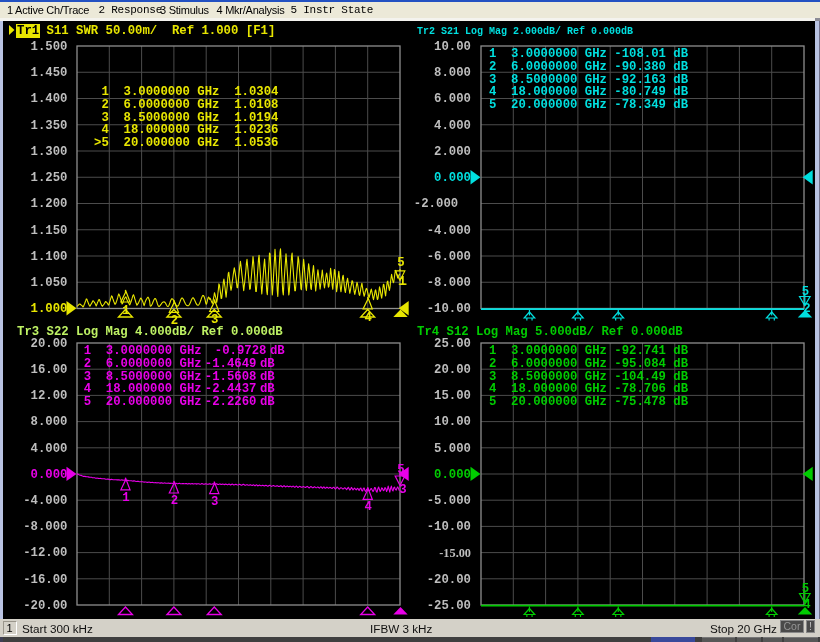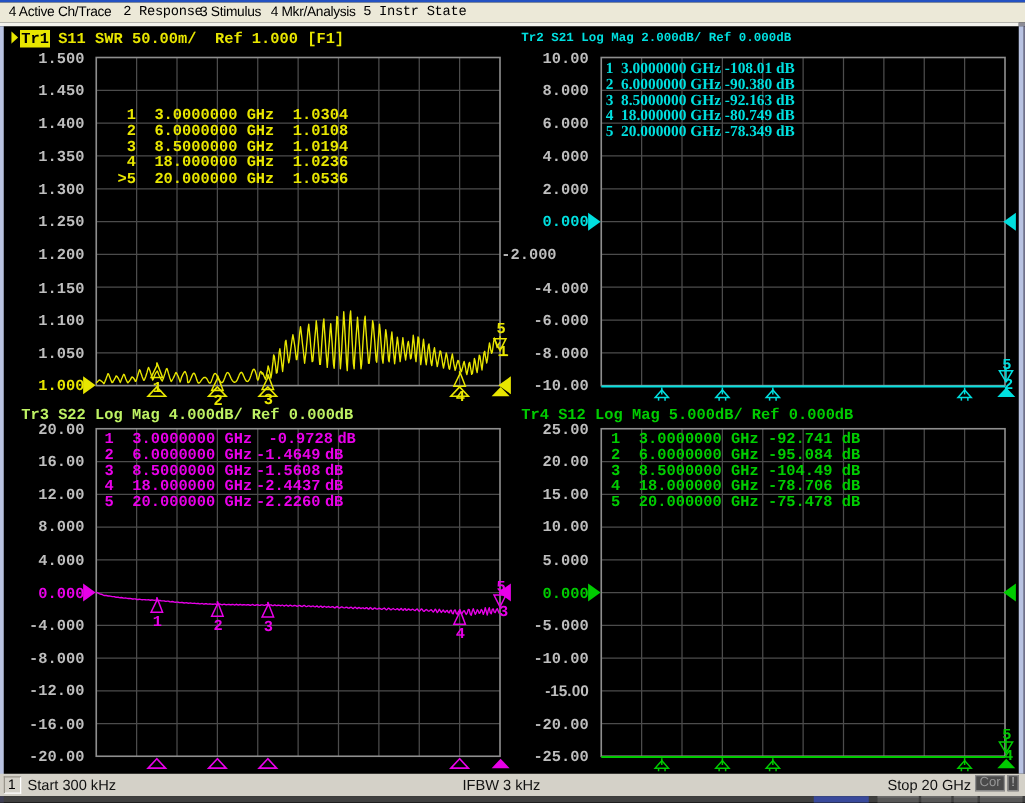--- a/index.html
+++ b/index.html
@@ -187,21 +187,21 @@
     <path d="M0,0 L5.5,5 L0,10 Z" fill="#e8e600"></path>
   </svg>
 <div style="position:absolute;left:417px;top:24.6px;font-family:'Liberation Mono',monospace;font-size:10px;line-height:13px;white-space:pre;font-weight:bold;color:#00dfdf">Tr2 S21 Log Mag 2.000dB/ Ref 0.000dB</div>
 <div style="position:absolute;left:17px;top:325.8px;font-family:'Liberation Mono',monospace;font-size:12.3px;line-height:13px;white-space:pre;font-weight:bold;color:#bef264">Tr3 S22 Log Mag 4.000dB/ Ref 0.000dB</div>
 <div style="position:absolute;left:417px;top:325.8px;font-family:'Liberation Mono',monospace;font-size:12.3px;line-height:13px;white-space:pre;font-weight:bold;color:#00cc00">Tr4 S12 Log Mag 5.000dB/ Ref 0.000dB</div>
 <div style="position:absolute;left:94px;top:86.0px;font-family:'Liberation Mono',monospace;font-size:12.3px;line-height:13px;white-space:pre;font-weight:bold;line-height:12.75px;color:#e8e600"> 1  3.0000000 GHz  1.0304
  2  6.0000000 GHz  1.0108
  3  8.5000000 GHz  1.0194
  4  18.000000 GHz  1.0236
 &gt;5  20.000000 GHz  1.0536</div>
-<div style="position:absolute;left:481.5px;top:48.2px;font-family:Liberation Serif, serif;font-size:12.3px;line-height:13px;white-space:pre;font-weight:bold;line-height:12.75px;color:#00dfdf"> 1  3.0000000 GHz -108.01 dB
+<div style="position:absolute;left:481.5px;top:48.2px;font-family:Liberation Mono, monospace;font-size:12.3px;line-height:13px;white-space:pre;font-weight:bold;line-height:12.75px;color:#00dfdf"> 1  3.0000000 GHz -108.01 dB
  2  6.0000000 GHz -90.380 dB
  3  8.5000000 GHz -92.163 dB
  4  18.000000 GHz -80.749 dB
  5  20.000000 GHz -78.349 dB</div>
 <div style="position:absolute;left:76.3px;top:345.1px;font-family:'Liberation Mono',monospace;font-size:12.3px;line-height:13px;white-space:pre;font-weight:bold;line-height:12.75px;color:#e800e8"> 1  3.0000000 GHz<span style="margin-left:13px">-0.9728</span><span style="margin-left:3.5px">dB</span>
  2  6.0000000 GHz<span style="margin-left:3px">-1.4649</span><span style="margin-left:3.5px">dB</span>
  3  8.5000000 GHz<span style="margin-left:3px">-1.5608</span><span style="margin-left:3.5px">dB</span>
  4  18.000000 GHz<span style="margin-left:3px">-2.4437</span><span style="margin-left:3.5px">dB</span>
  5  20.000000 GHz<span style="margin-left:3px">-2.2260</span><span style="margin-left:3.5px">dB</span></div>
 <div style="position:absolute;left:481.5px;top:345.1px;font-family:'Liberation Mono',monospace;font-size:12.3px;line-height:13px;white-space:pre;font-weight:bold;line-height:12.75px;color:#00cc00"> 1  3.0000000 GHz -92.741 dB
@@ -219,21 +219,21 @@
 <div style="position:absolute;left:-2.5px;top:224.55px;width:70px;text-align:right;font-family:'Liberation Mono',monospace;font-size:12.3px;line-height:13px;white-space:pre;font-weight:bold;color:#bebebe">1.150</div>
 <div style="position:absolute;left:-2.5px;top:250.80px;width:70px;text-align:right;font-family:'Liberation Mono',monospace;font-size:12.3px;line-height:13px;white-space:pre;font-weight:bold;color:#bebebe">1.100</div>
 <div style="position:absolute;left:-2.5px;top:277.05px;width:70px;text-align:right;font-family:'Liberation Mono',monospace;font-size:12.3px;line-height:13px;white-space:pre;font-weight:bold;color:#bebebe">1.050</div>
 <div style="position:absolute;left:-2.5px;top:303.30px;width:70px;text-align:right;font-family:'Liberation Mono',monospace;font-size:12.3px;line-height:13px;white-space:pre;font-weight:bold;color:#e8e600">1.000</div>
 <div style="position:absolute;left:401px;top:40.80px;width:70px;text-align:right;font-family:'Liberation Mono',monospace;font-size:12.3px;line-height:13px;white-space:pre;font-weight:bold;color:#bebebe">10.00</div>
 <div style="position:absolute;left:401px;top:67.05px;width:70px;text-align:right;font-family:'Liberation Mono',monospace;font-size:12.3px;line-height:13px;white-space:pre;font-weight:bold;color:#bebebe">8.000</div>
 <div style="position:absolute;left:401px;top:93.30px;width:70px;text-align:right;font-family:'Liberation Mono',monospace;font-size:12.3px;line-height:13px;white-space:pre;font-weight:bold;color:#bebebe">6.000</div>
 <div style="position:absolute;left:401px;top:119.55px;width:70px;text-align:right;font-family:'Liberation Mono',monospace;font-size:12.3px;line-height:13px;white-space:pre;font-weight:bold;color:#bebebe">4.000</div>
 <div style="position:absolute;left:401px;top:145.80px;width:70px;text-align:right;font-family:'Liberation Mono',monospace;font-size:12.3px;line-height:13px;white-space:pre;font-weight:bold;color:#bebebe">2.000</div>
 <div style="position:absolute;left:401px;top:172.05px;width:70px;text-align:right;font-family:'Liberation Mono',monospace;font-size:12.3px;line-height:13px;white-space:pre;font-weight:bold;color:#00dfdf">0.000</div>
-<div style="position:absolute;left:401px;top:198.30px;width:70px;text-align:left;font-family:'Liberation Mono',monospace;font-size:12.3px;line-height:13px;white-space:pre;font-weight:bold;color:#bebebe">-2.000</div>
+<div style="position:absolute;left:401px;top:198.30px;width:70px;text-align:center;font-family:'Liberation Mono',monospace;font-size:12.3px;line-height:13px;white-space:pre;font-weight:bold;color:#bebebe">-2.000</div>
 <div style="position:absolute;left:401px;top:224.55px;width:70px;text-align:right;font-family:'Liberation Mono',monospace;font-size:12.3px;line-height:13px;white-space:pre;font-weight:bold;color:#bebebe">-4.000</div>
 <div style="position:absolute;left:401px;top:250.80px;width:70px;text-align:right;font-family:'Liberation Mono',monospace;font-size:12.3px;line-height:13px;white-space:pre;font-weight:bold;color:#bebebe">-6.000</div>
 <div style="position:absolute;left:401px;top:277.05px;width:70px;text-align:right;font-family:'Liberation Mono',monospace;font-size:12.3px;line-height:13px;white-space:pre;font-weight:bold;color:#bebebe">-8.000</div>
 <div style="position:absolute;left:401px;top:303.30px;width:70px;text-align:right;font-family:'Liberation Mono',monospace;font-size:12.3px;line-height:13px;white-space:pre;font-weight:bold;color:#bebebe">-10.00</div>
 <div style="position:absolute;left:-2.5px;top:337.80px;width:70px;text-align:right;font-family:'Liberation Mono',monospace;font-size:12.3px;line-height:13px;white-space:pre;font-weight:bold;color:#bebebe">20.00</div>
 <div style="position:absolute;left:-2.5px;top:364.00px;width:70px;text-align:right;font-family:'Liberation Mono',monospace;font-size:12.3px;line-height:13px;white-space:pre;font-weight:bold;color:#bebebe">16.00</div>
 <div style="position:absolute;left:-2.5px;top:390.20px;width:70px;text-align:right;font-family:'Liberation Mono',monospace;font-size:12.3px;line-height:13px;white-space:pre;font-weight:bold;color:#bebebe">12.00</div>
 <div style="position:absolute;left:-2.5px;top:416.40px;width:70px;text-align:right;font-family:'Liberation Mono',monospace;font-size:12.3px;line-height:13px;white-space:pre;font-weight:bold;color:#bebebe">8.000</div>
 <div style="position:absolute;left:-2.5px;top:442.60px;width:70px;text-align:right;font-family:'Liberation Mono',monospace;font-size:12.3px;line-height:13px;white-space:pre;font-weight:bold;color:#bebebe">4.000</div>
 <div style="position:absolute;left:-2.5px;top:468.80px;width:70px;text-align:right;font-family:'Liberation Mono',monospace;font-size:12.3px;line-height:13px;white-space:pre;font-weight:bold;color:#e800e8">0.000</div>
@@ -243,29 +243,29 @@
 <div style="position:absolute;left:-2.5px;top:573.60px;width:70px;text-align:right;font-family:'Liberation Mono',monospace;font-size:12.3px;line-height:13px;white-space:pre;font-weight:bold;color:#bebebe">-16.00</div>
 <div style="position:absolute;left:-2.5px;top:599.80px;width:70px;text-align:right;font-family:'Liberation Mono',monospace;font-size:12.3px;line-height:13px;white-space:pre;font-weight:bold;color:#bebebe">-20.00</div>
 <div style="position:absolute;left:401px;top:337.80px;width:70px;text-align:right;font-family:'Liberation Mono',monospace;font-size:12.3px;line-height:13px;white-space:pre;font-weight:bold;color:#bebebe">25.00</div>
 <div style="position:absolute;left:401px;top:364.00px;width:70px;text-align:right;font-family:'Liberation Mono',monospace;font-size:12.3px;line-height:13px;white-space:pre;font-weight:bold;color:#bebebe">20.00</div>
 <div style="position:absolute;left:401px;top:390.20px;width:70px;text-align:right;font-family:'Liberation Mono',monospace;font-size:12.3px;line-height:13px;white-space:pre;font-weight:bold;color:#bebebe">15.00</div>
 <div style="position:absolute;left:401px;top:416.40px;width:70px;text-align:right;font-family:'Liberation Mono',monospace;font-size:12.3px;line-height:13px;white-space:pre;font-weight:bold;color:#bebebe">10.00</div>
 <div style="position:absolute;left:401px;top:442.60px;width:70px;text-align:right;font-family:'Liberation Mono',monospace;font-size:12.3px;line-height:13px;white-space:pre;font-weight:bold;color:#bebebe">5.000</div>
 <div style="position:absolute;left:401px;top:468.80px;width:70px;text-align:right;font-family:'Liberation Mono',monospace;font-size:12.3px;line-height:13px;white-space:pre;font-weight:bold;color:#00cc00">0.000</div>
 <div style="position:absolute;left:401px;top:495.00px;width:70px;text-align:right;font-family:'Liberation Mono',monospace;font-size:12.3px;line-height:13px;white-space:pre;font-weight:bold;color:#bebebe">-5.000</div>
 <div style="position:absolute;left:401px;top:521.20px;width:70px;text-align:right;font-family:'Liberation Mono',monospace;font-size:12.3px;line-height:13px;white-space:pre;font-weight:bold;color:#bebebe">-10.00</div>
-<div style="position:absolute;left:401px;top:547.40px;width:70px;text-align:right;font-family:Liberation Sans, sans-serif;font-size:12.3px;line-height:13px;white-space:pre;font-weight:bold;color:#bebebe">-15.00</div>
+<div style="position:absolute;left:401px;top:547.40px;width:70px;text-align:right;font-family:Liberation Serif, serif;font-size:12.3px;line-height:13px;white-space:pre;font-weight:bold;color:#bebebe">-15.00</div>
 <div style="position:absolute;left:401px;top:573.60px;width:70px;text-align:right;font-family:'Liberation Mono',monospace;font-size:12.3px;line-height:13px;white-space:pre;font-weight:bold;color:#bebebe">-20.00</div>
 <div style="position:absolute;left:401px;top:599.80px;width:70px;text-align:right;font-family:'Liberation Mono',monospace;font-size:12.3px;line-height:13px;white-space:pre;font-weight:bold;color:#bebebe">-25.00</div>
 
 <div style="position:absolute;left:0;top:0;width:820px;height:1.5px;background:#2351c2"></div>
 <div style="position:absolute;left:0;top:1.5px;width:820px;height:16.7px;background:#ece9d8"></div>
 <div style="position:absolute;left:0;top:18.2px;width:815px;height:2.8px;background:#f4f3ee"></div>
 <div style="position:absolute;left:815px;top:18.2px;width:5px;height:2.8px;background:#8c8c96"></div>
-<div style="position:absolute;left:7px;top:4px;font-family:'Liberation Sans',sans-serif;font-size:11px;letter-spacing:-0.25px;color:#000">4 Active Ch/Trace</div>
+<div style="position:absolute;left:7px;top:4px;font-family:'Liberation Sans',sans-serif;font-size:11px;letter-spacing:-0.25px;color:#000">1 Active Ch/Trace</div>
 <div style="position:absolute;left:98.5px;top:4px;font-family:Liberation Mono, monospace;font-size:11px;letter-spacing:-0.25px;color:#000">2 Response</div>
 <div style="position:absolute;left:160px;top:4px;font-family:'Liberation Sans',sans-serif;font-size:11px;letter-spacing:-0.25px;color:#000">3 Stimulus</div>
 <div style="position:absolute;left:216.5px;top:4px;font-family:'Liberation Sans',sans-serif;font-size:11px;letter-spacing:-0.25px;color:#000">4 Mkr/Analysis</div>
 <div style="position:absolute;left:290.5px;top:4px;font-family:Liberation Mono, monospace;font-size:11px;letter-spacing:-0.25px;color:#000">5 Instr State</div>
 <div style="position:absolute;left:0;top:21px;width:2.5px;height:615.5px;background:#b9c3e2"></div>
 <div style="position:absolute;left:815px;top:21px;width:3.5px;height:598px;background:#b9c3e2"></div>
 <div style="position:absolute;left:818.5px;top:21px;width:1.5px;height:598px;background:#70708a"></div>
 <div style="position:absolute;left:0;top:619px;width:820px;height:17.5px;background:#d4d1c8"></div>
 <div style="position:absolute;left:2.5px;top:620.5px;width:14px;height:14px;background:#d4d1c8;border-top:1px solid #9a968c;border-left:1px solid #9a968c;border-bottom:1px solid #fff;border-right:1px solid #fff;box-sizing:border-box;font-family:'Liberation Sans',sans-serif;font-size:11px;color:#000;text-align:center;line-height:12px">1</div>
 <div style="position:absolute;left:22px;top:622px;font-family:'Liberation Sans',sans-serif;font-size:11.7px;color:#111">Start 300 kHz</div>

